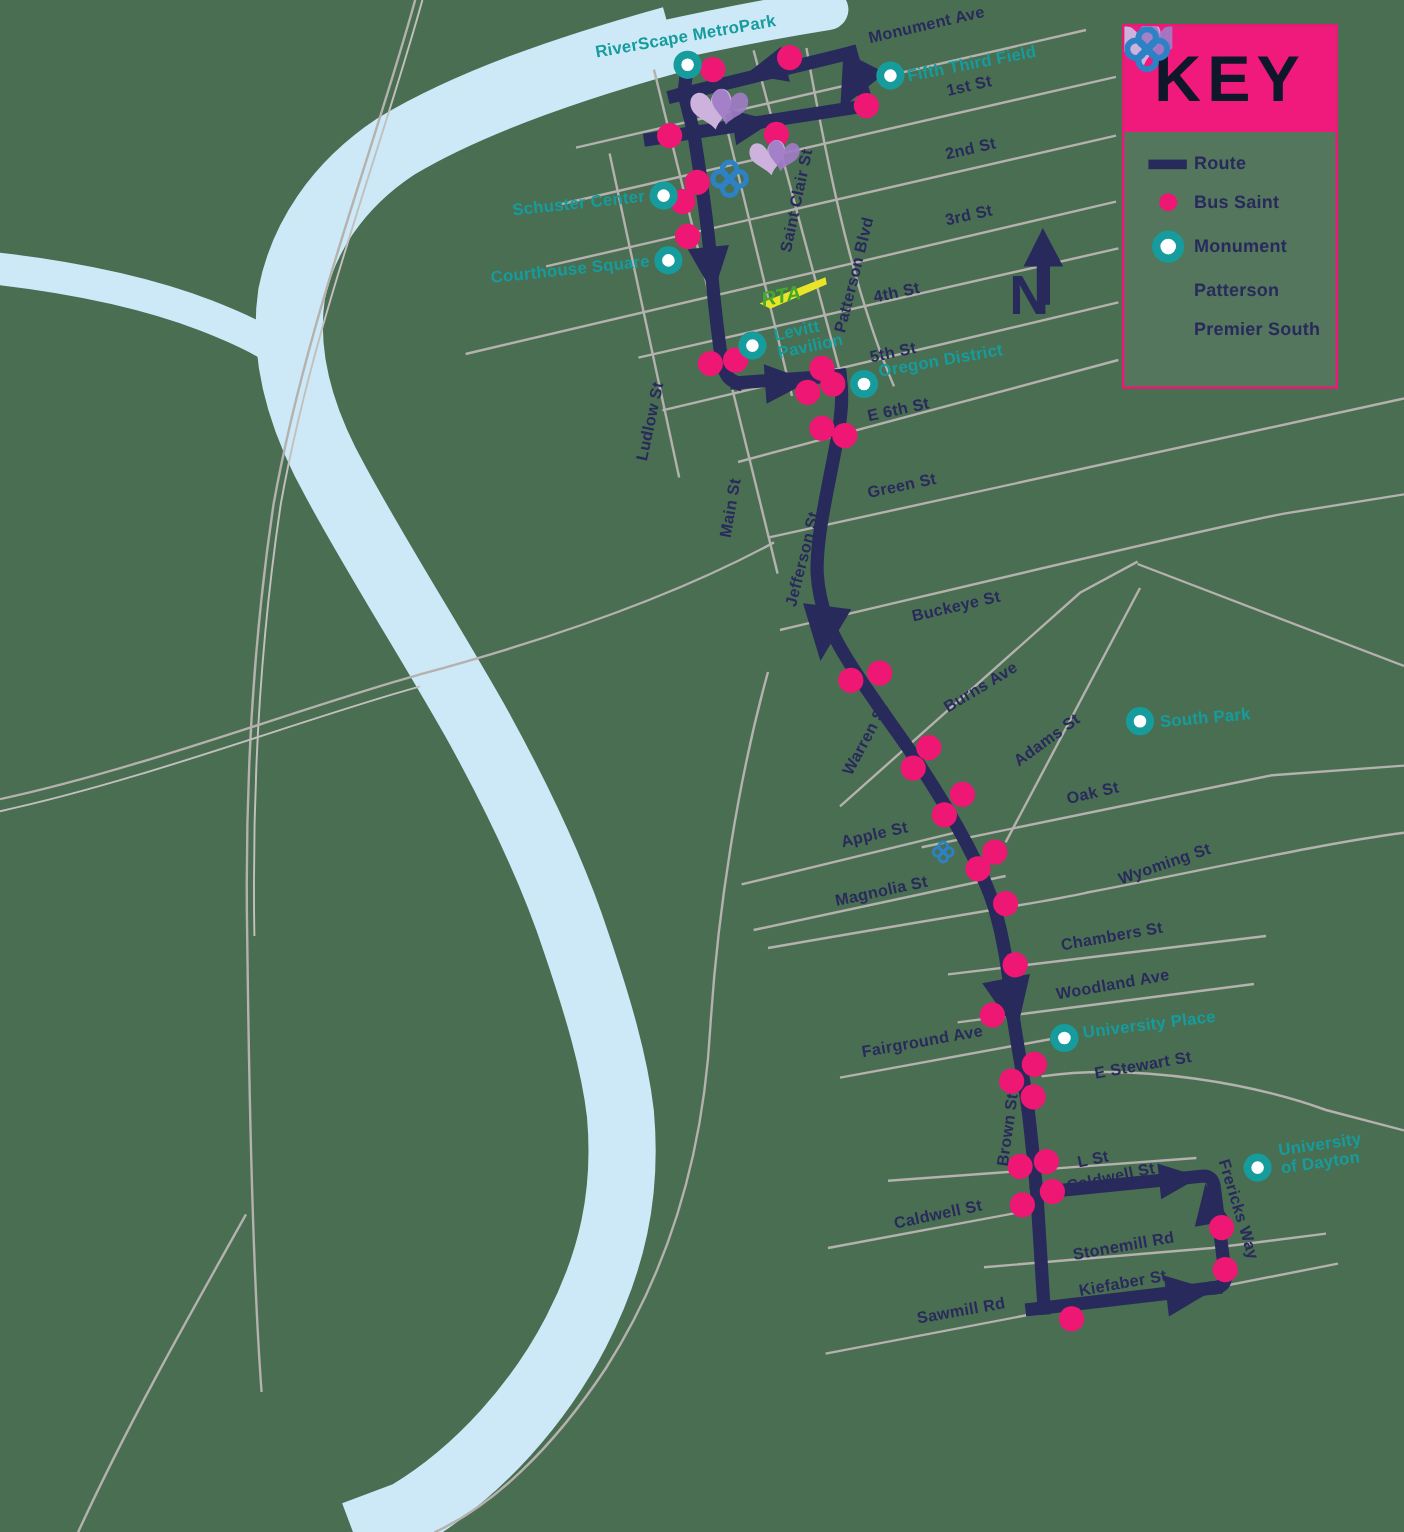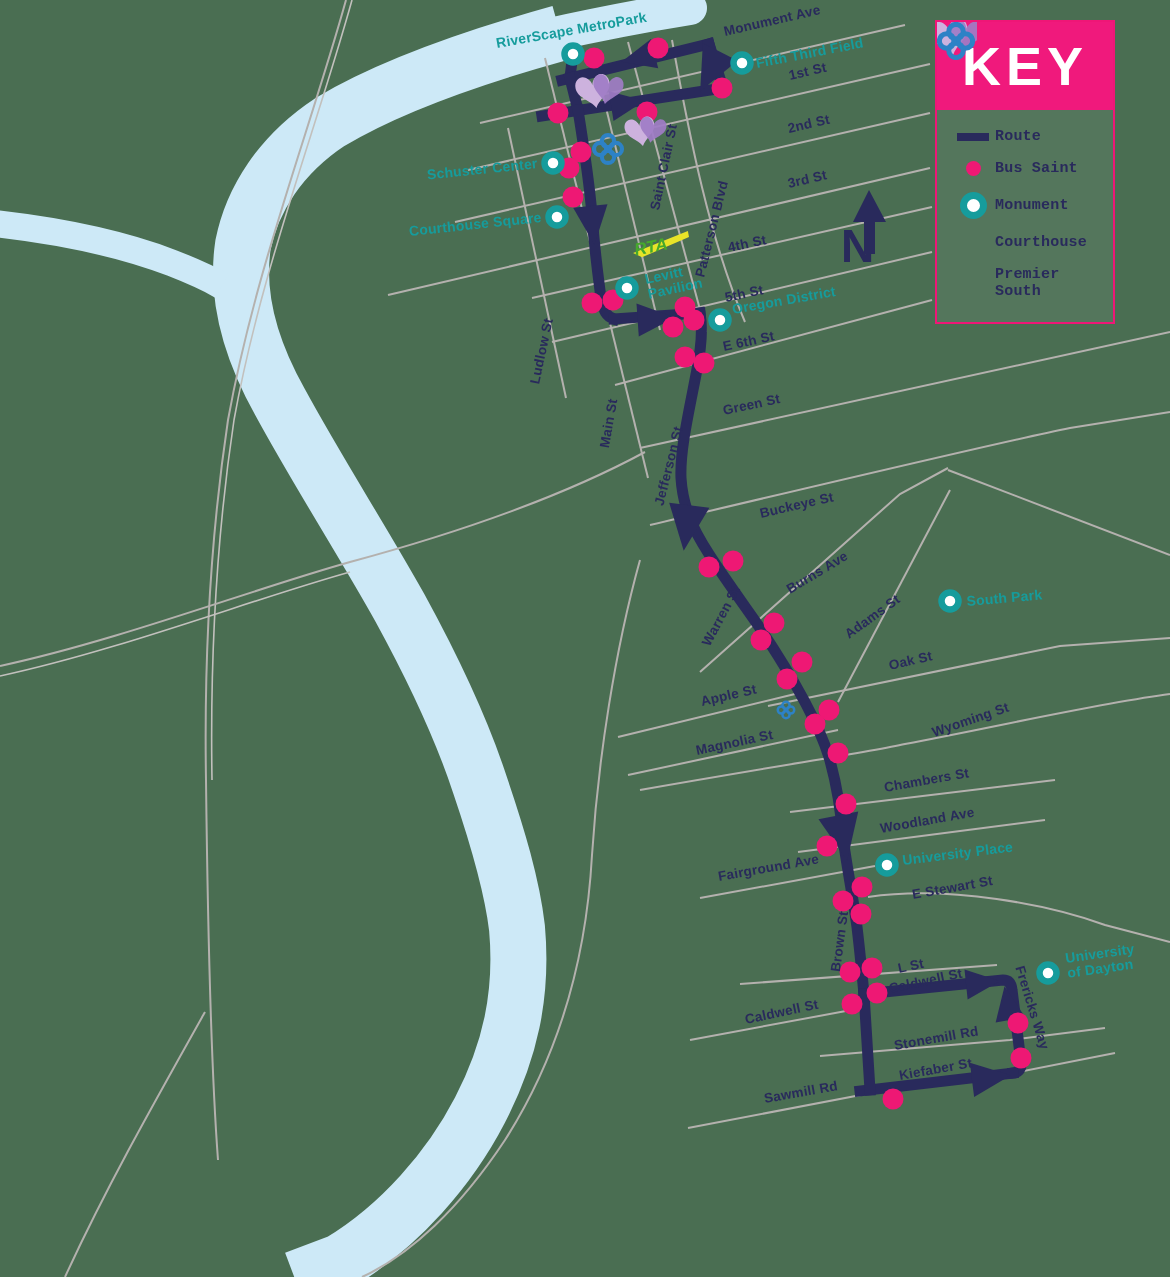--- a/index.html
+++ b/index.html
@@ -12,22 +12,22 @@
   .route-arrow{fill:#292a5c;}
   .bus-stop{fill:#ee1874;}
   .lm-ring{fill:#ffffff;stroke:#169c9c;stroke-width:6.5;}
   .street-label{font-weight:bold;font-size:13.5px;fill:#292a5c;letter-spacing:.25px;}
   .teal-label{font-weight:bold;font-size:14px;fill:#169c9c;letter-spacing:.2px;}
   .north-n{font-weight:bold;font-size:46px;fill:#292a5c;}
   
   .key{position:absolute;left:935px;top:20px;width:180px;height:304px;border:2.5px solid #ef1677;
        background:rgba(255,255,255,0.06);box-sizing:border-box;}
   .key-header{height:88px;background:#f0197c;display:flex;align-items:center;justify-content:center;}
-  .key-title{color:#ffffff;font-weight:bold;font-size:54px;letter-spacing:5px;}
-  .key-body{padding:18px 10px 10px 14px;font-family:Liberation Mono, monospace;}
+  .key-title{color:#0f172a;font-weight:bold;font-size:54px;letter-spacing:5px;}
+  .key-body{padding:18px 10px 10px 14px;}
   .key-item{display:flex;align-items:center;margin-bottom:15px;}
   .key-icon{width:44px;display:flex;align-items:center;justify-content:center;flex:0 0 44px;}
   .key-label{color:#292a5c;font-weight:bold;font-size:15px;letter-spacing:.2px;}
   .swatch-route{width:32px;height:8px;background:#292a5c;}
   .swatch-dot{width:15px;height:15px;border-radius:50%;background:#ee1874;}
   .swatch-ring{width:13px;height:13px;border-radius:50%;border:7px solid #169c9c;background:#fff;}
 </style>
 </head>
 <body>
 
@@ -260,21 +260,21 @@
             <span class="swatch-ring"></span>
           </span>
         <span class="key-label">Monument</span>
       </div>
       <div class="key-item">
         <span class="key-icon">
           <svg width="40" height="36" viewBox="-20 -18 40 36">
               <use href="#sym-heart" transform="scale(1.25)"></use>
             </svg>
         </span>
-        <span class="key-label">Courthouse</span>
+        <span class="key-label">Patterson</span>
       </div>
       <div class="key-item">
         <span class="key-icon">
           <svg width="38" height="38" viewBox="-19 -19 38 38">
               <use href="#sym-premier" transform="scale(1.25)"></use>
             </svg>
         </span>
         <span class="key-label">Premier South</span>
       </div>
     </div>

